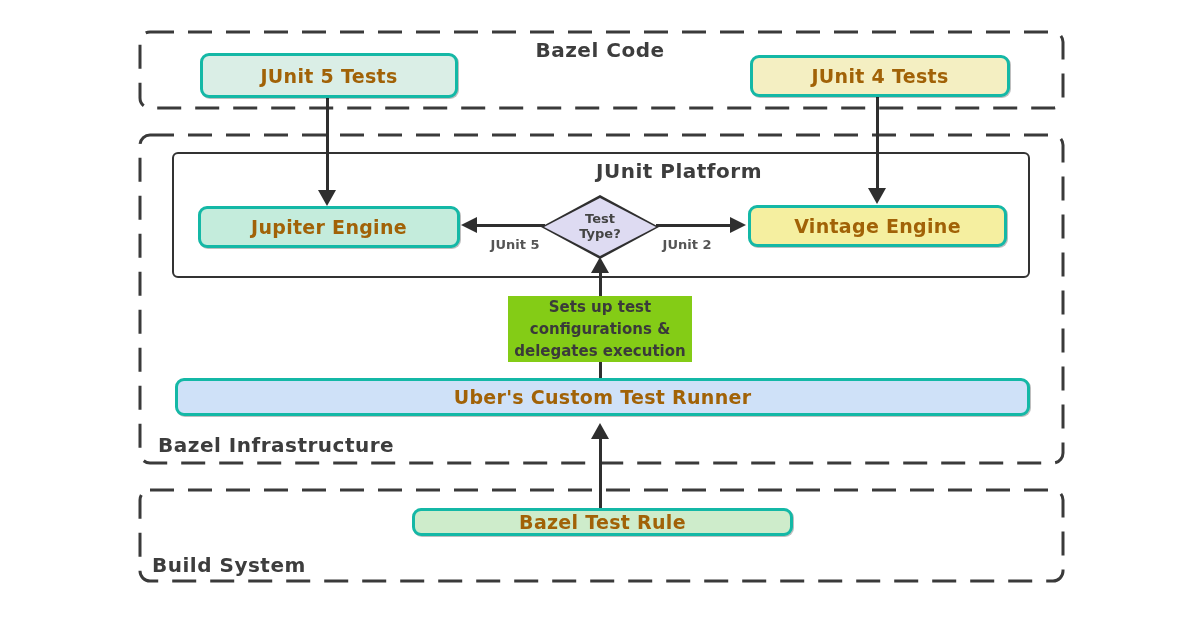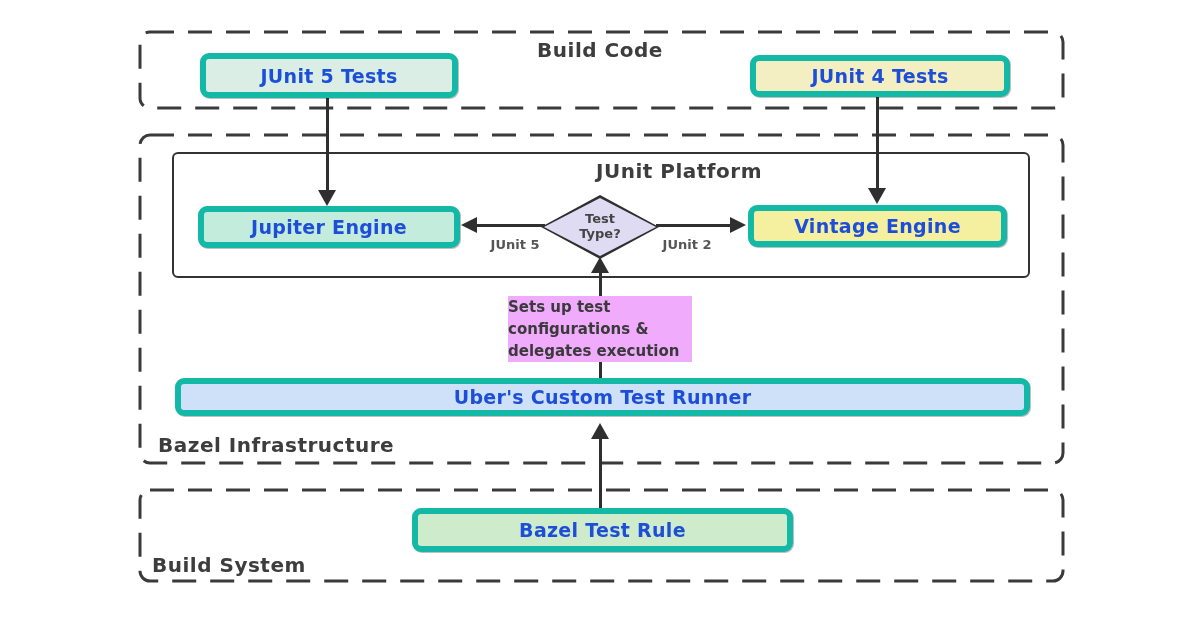--- a/index.html
+++ b/index.html
@@ -18,30 +18,30 @@
     background: #ffffff; border: 2.5px solid #333; border-radius: 6px;
   }
   .platform-title {
     position: absolute; left: 440px; top: 159px; width: 322px; text-align: right;
     font-size: 20px; font-weight: bold; color: #3d3d3d; letter-spacing: .5px;
   }
 
   
   .node {
     position: absolute; display: flex; align-items: center; justify-content: center;
-    border: 6px solid #14b8a6; border-radius: 9px;
-    font-size: 19px; font-weight: bold; color: #1d4ed8; letter-spacing: .3px;
+    border: 3px solid #14b8a6; border-radius: 9px;
+    font-size: 19px; font-weight: bold; color: #a16207; letter-spacing: .3px;
     box-shadow: 1px 1px 0 rgba(0,0,0,.25);
   }
   .n-junit5   { left: 200px; top: 53px;  width: 258px; height: 45px; }
   .n-junit4   { left: 750px; top: 55px;  width: 260px; height: 42px; }
   .n-jupiter  { left: 198px; top: 206px; width: 262px; height: 42px; }
   .n-vintage  { left: 748px; top: 205px; width: 259px; height: 42px; }
   .n-runner   { left: 175px; top: 378px; width: 855px; height: 38px; }
-  .n-bazel    { left: 412px; top: 508px; width: 381px; height: 44px; }
+  .n-bazel    { left: 412px; top: 508px; width: 381px; height: 28px; }
 
   
   .diamond-outer {
     position: absolute; left: 541px; top: 195px; width: 118px; height: 64px;
     background: #2f2f2f;
     clip-path: polygon(50% 0, 100% 50%, 50% 100%, 0 50%);
   }
   .diamond-inner {
     position: absolute; left: 544px; top: 198px; width: 112px; height: 58px;
     clip-path: polygon(50% 0, 100% 50%, 50% 100%, 0 50%);
@@ -54,34 +54,34 @@
   .head { position: absolute; width: 0; height: 0; }
   .head-down  { border-left: 9px solid transparent; border-right: 9px solid transparent; border-top: 16px solid #2f2f2f; }
   .head-up    { border-left: 9px solid transparent; border-right: 9px solid transparent; border-bottom: 16px solid #2f2f2f; }
   .head-left  { border-top: 8px solid transparent; border-bottom: 8px solid transparent; border-right: 16px solid #2f2f2f; }
   .head-right { border-top: 8px solid transparent; border-bottom: 8px solid transparent; border-left: 16px solid #2f2f2f; }
 
   
   .edge-label { position: absolute; font-size: 13px; font-weight: bold; color: #555; text-align: center; }
   .note {
     position: absolute; left: 508px; top: 296px; width: 184px;
-    background: #f0abfc; text-align: left;
+    background: #84cc16; text-align: center;
     font-size: 15px; font-weight: bold; color: #3a3a3a; line-height: 22px;
   }
 </style>
 </head>
 <body>
 
 <div id="canvas">
 
   <div class="group" style="left:138px; top:30px; width:927px; height:80px;">
     <svg viewBox="0 0 927 80" preserveAspectRatio="none">
       <rect x="2" y="2" width="923" height="76" rx="10" fill="none" stroke="#3a3a3a" stroke-width="3" stroke-dasharray="24 14"></rect>
     </svg>
-    <div class="group-label" style="left:302px; top:8px; width:320px; text-align:center;">Build Code</div>
+    <div class="group-label" style="left:302px; top:8px; width:320px; text-align:center;">Bazel Code</div>
   </div>
 
   <div class="group" style="left:138px; top:133px; width:927px; height:332px;">
     <svg viewBox="0 0 927 332" preserveAspectRatio="none">
       <rect x="2" y="2" width="923" height="328" rx="10" fill="none" stroke="#3a3a3a" stroke-width="3" stroke-dasharray="24 14"></rect>
     </svg>
     <div class="group-label" style="left:20px; top:300px;">Bazel Infrastructure</div>
   </div>
 
   <div class="group" style="left:138px; top:488px; width:927px; height:95px;">

